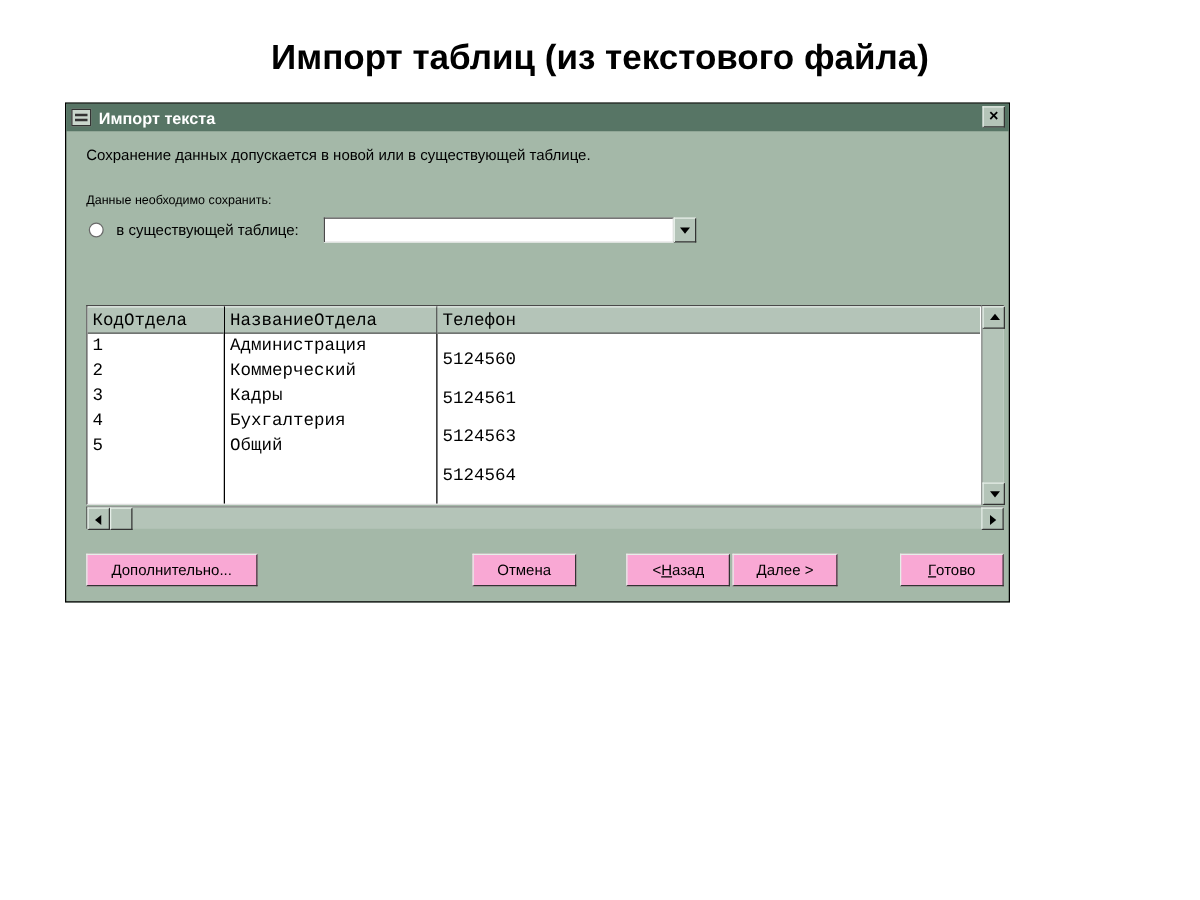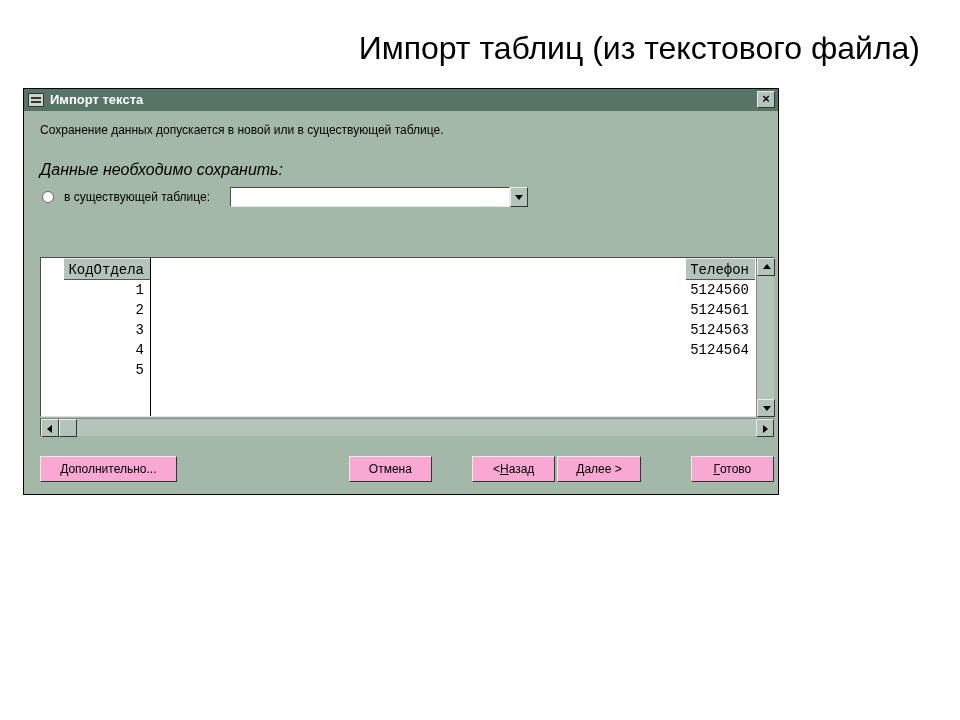--- a/index.html
+++ b/index.html
@@ -5,29 +5,29 @@
   * { box-sizing: border-box; }
   body {
     margin: 0;
     width: 960px;
     height: 720px;
     background: #ffffff;
     font-family: Arial, "Helvetica Neue", sans-serif;
     overflow: hidden;
   }
   .slide-title {
-    text-align: right;
-    font-size: 32px;
-    font-weight: normal;
+    text-align: center;
+    font-size: 28px;
+    font-weight: bold;
     line-height: 1.3;
     margin: 28px 40px 18px 40px;
     color: #000;
   }
   .window {
-    margin: 0 23px;
+    margin: 0 52px;
     border: 1px solid #000;
     background: #a4b8a8;
     width: 756px;
     position: relative;
   }
   .titlebar {
     background: #577565;
     color: #ffffff;
     height: 22px;
     display: flex;
@@ -81,22 +81,21 @@
     font-size: 12px;
     color: #000;
     font-family: Verdana, Arial, sans-serif;
   }
   .instruction {
     margin: 2px 0 24px 0;
     font-size: 12px;
   }
   .subhead {
     margin: 0 0 8px 0;
-    font-size: 16px;
-    font-style: italic;
+    font-size: 10px;
   }
   .radio-row {
     display: flex;
     align-items: center;
     margin: 2px 0 6px 2px;
     height: 20px;
   }
   .radio {
     width: 12px;
     height: 12px;
@@ -164,23 +163,22 @@
     height: 160px;
     display: flex;
     font-family: "Courier New", monospace;
     font-size: 14px;
     overflow: hidden;
   }
   .col {
     border-right: 1px solid #000;
     display: flex;
     flex-direction: column;
-    align-items: flex-end;
-  }
-  .col.last { border-right: none; flex: 1; }
+  }
+  .col.last { border-right: none; flex: 1; gap: 11px; }
   .hdr {
     background: #b4c4b8;
     border-top: 1px solid #e6eee8;
     border-bottom: 1px solid #555;
     padding: 3px 6px 3px 4px;
     font-family: "Courier New", monospace;
     font-size: 14px;
     white-space: nowrap;
     height: 22px;
   }
@@ -295,20 +293,28 @@
 
     <div class="preview-wrap">
       <div class="preview" style="padding-right:18px;">
         <div class="col col1">
           <div class="hdr">КодОтдела</div>
           <div class="cell">1</div>
           <div class="cell">2</div>
           <div class="cell">3</div>
           <div class="cell">4</div>
           <div class="cell">5</div>
+        </div>
+        <div class="col col2">
+          <div class="hdr">НазваниеОтдела</div>
+          <div class="cell">Администрация</div>
+          <div class="cell">Коммерческий</div>
+          <div class="cell">Кадры</div>
+          <div class="cell">Бухгалтерия</div>
+          <div class="cell">Общий</div>
         </div>
         <div class="col last">
           <div class="hdr">Телефон</div>
           <div class="cell">5124560</div>
           <div class="cell">5124561</div>
           <div class="cell">5124563</div>
           <div class="cell">5124564</div>
         </div>
       </div>
       <div class="vscroll">

